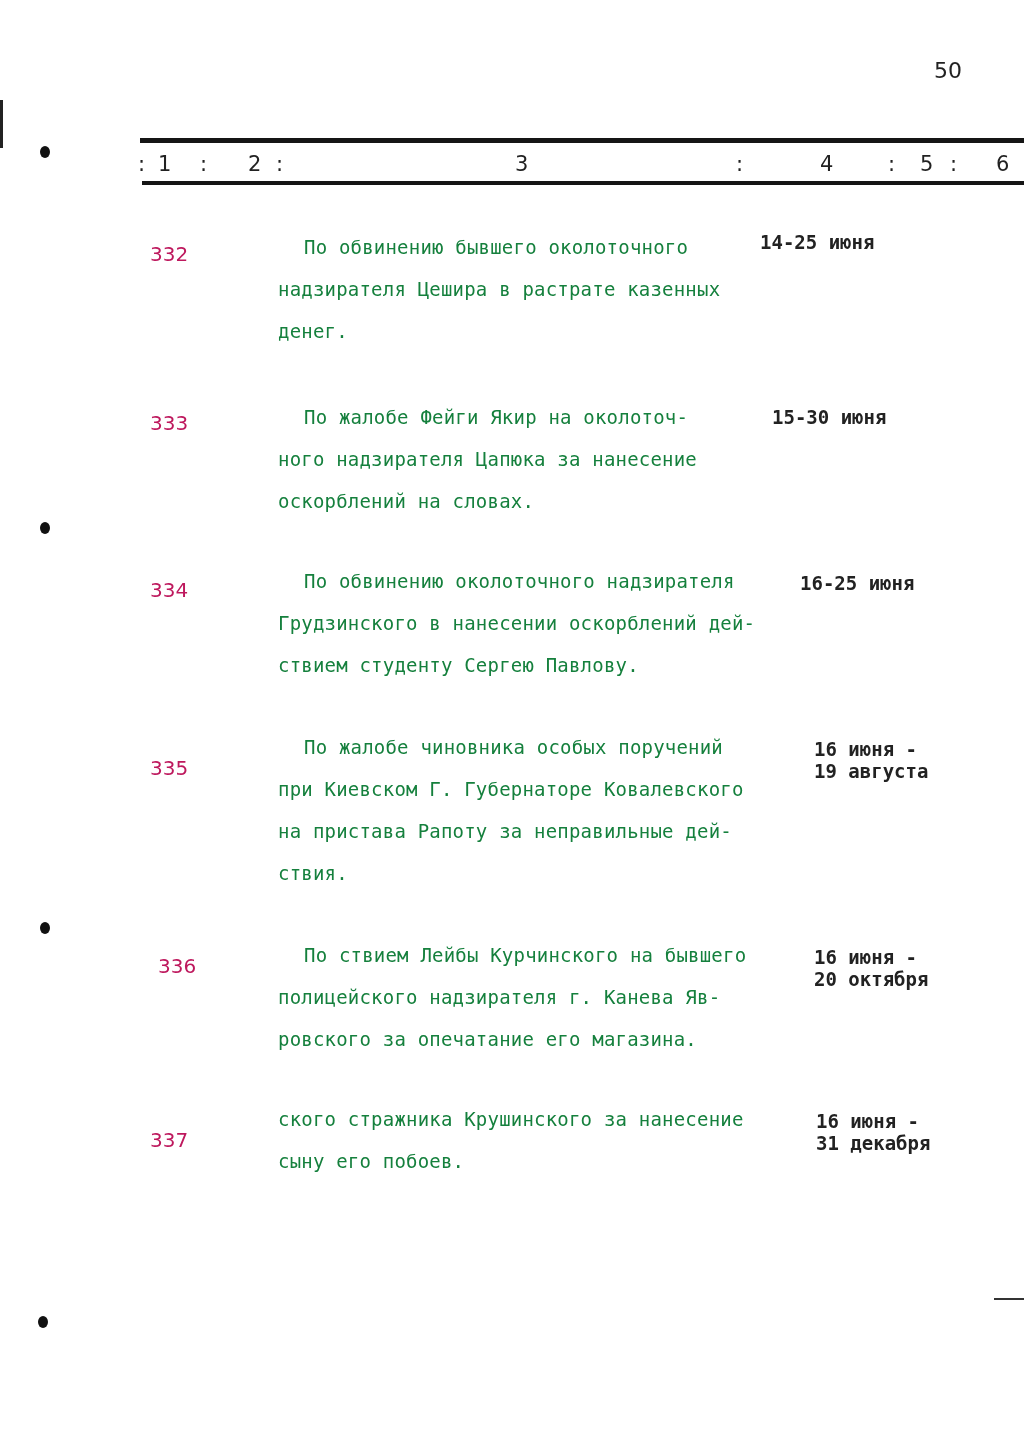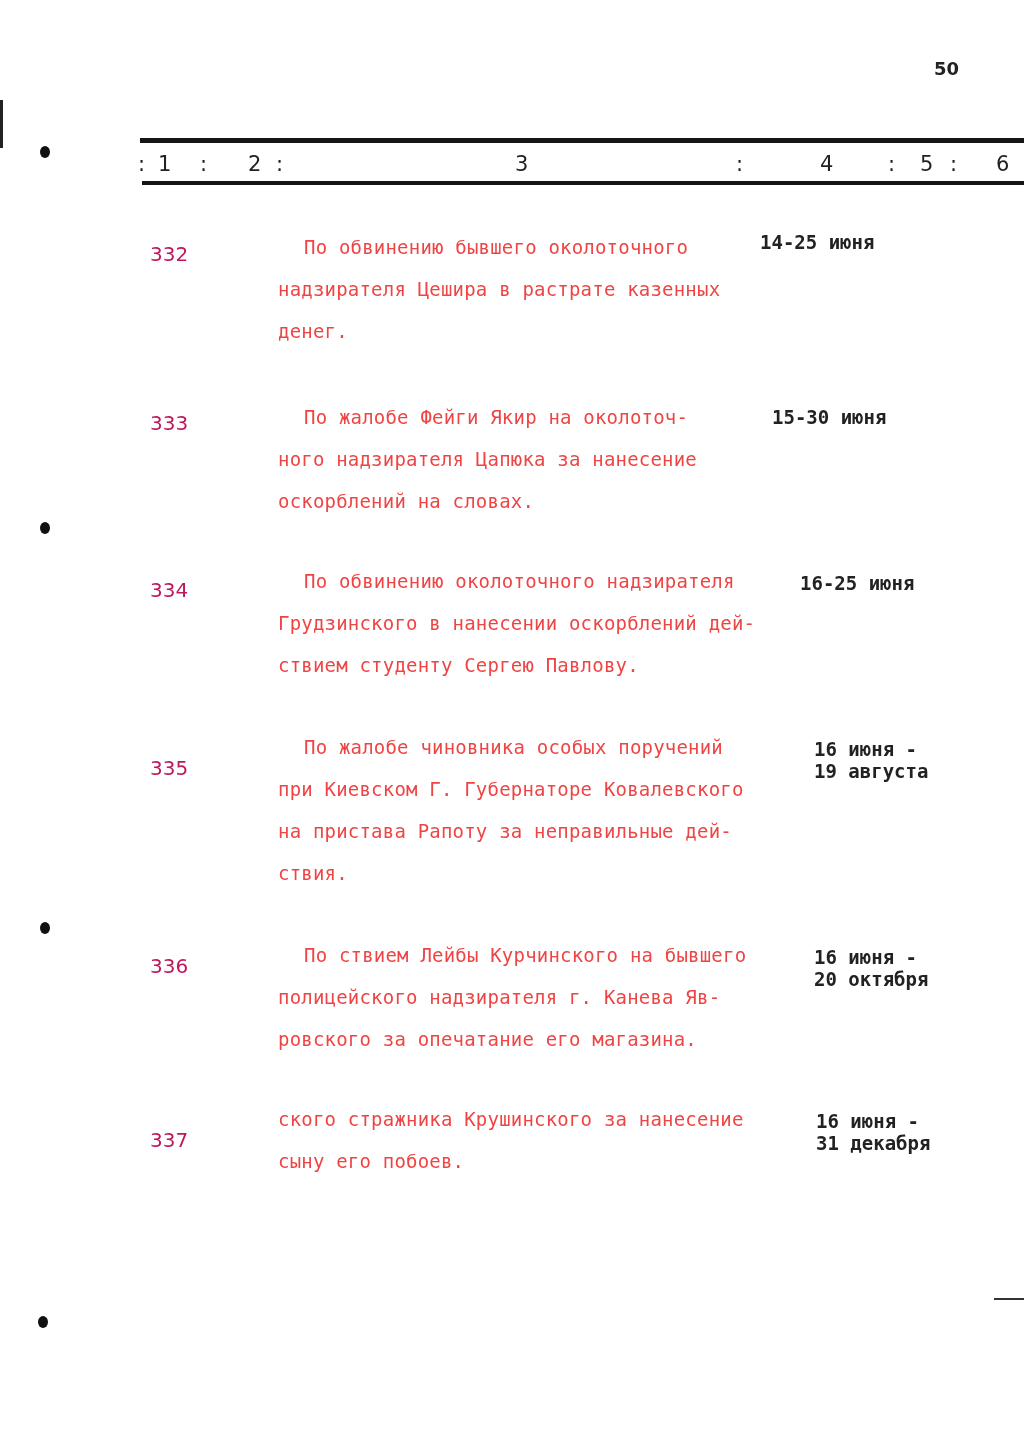--- a/index.html
+++ b/index.html
@@ -7,21 +7,21 @@
     width: 1024px; height: 1448px;
     background: #ffffff;
     position: relative;
     overflow: hidden;
     font-family: "DejaVu Sans Mono", "Liberation Mono", monospace;
     color: #1a1a1a;
   }
   .page-number {
     position: absolute; left: 934px; top: 58px;
     font-family: "DejaVu Sans", sans-serif;
-    font-size: 18px; color: #222; font-weight: bold;
+    font-size: 22px; color: #222;
   }
   .rule {
     position: absolute; left: 140px; right: 0;
     background: #151515;
   }
   .rule-top { top: 138px; height: 5px; }
   .rule-bottom { top: 181px; height: 4px; left: 142px; }
   .colhead {
     position: absolute; top: 152px;
     font-family: "DejaVu Sans", sans-serif;
@@ -38,21 +38,21 @@
     position: absolute; left: 994px; top: 1298px; width: 30px; height: 2px; background: #333;
   }
   .entry { position: absolute; left: 0; width: 1024px; }
   .entry-num {
     position: absolute; left: 150px;
     font-family: "DejaVu Sans", sans-serif;
     font-size: 20px; color: #be185d;
   }
   .entry-text {
     position: absolute; left: 278px; width: 520px;
-    font-size: 19px; line-height: 42px; color: #ef4444;
+    font-size: 19px; line-height: 42px; color: #15803d;
     letter-spacing: 0.2px;
   }
   .entry-text .line { display: block; white-space: nowrap; }
   .entry-text .line.indent { padding-left: 26px; }
   .entry-date {
     position: absolute;
     font-size: 19px; line-height: 22px; color: #222;
     white-space: nowrap;
     font-weight: bold;
   }
@@ -132,21 +132,21 @@
       <span class="line">на пристава Рапоту за неправильные дей-</span>
       <span class="line">ствия.</span>
     </div>
     <div class="entry-date" style="left:814px;top:12px;">
       <span class="d">16 июня -</span>
       <span class="d">19 августа</span>
     </div>
   </div>
 
   <div class="entry" style="top:934px;">
-    <span class="entry-num" style="top:20px;">336</span>
+    <span class="entry-num" style="top:20px;margin-left:8px;">336</span>
     <div class="entry-text">
       <span class="line indent">По ствием Лейбы Курчинского на бывшего</span>
       <span class="line">полицейского надзирателя г. Канева Яв-</span>
       <span class="line">ровского за опечатание его магазина.</span>
     </div>
     <div class="entry-date" style="left:814px;top:12px;">
       <span class="d">16 июня -</span>
       <span class="d">20 октября</span>
     </div>
   </div>

